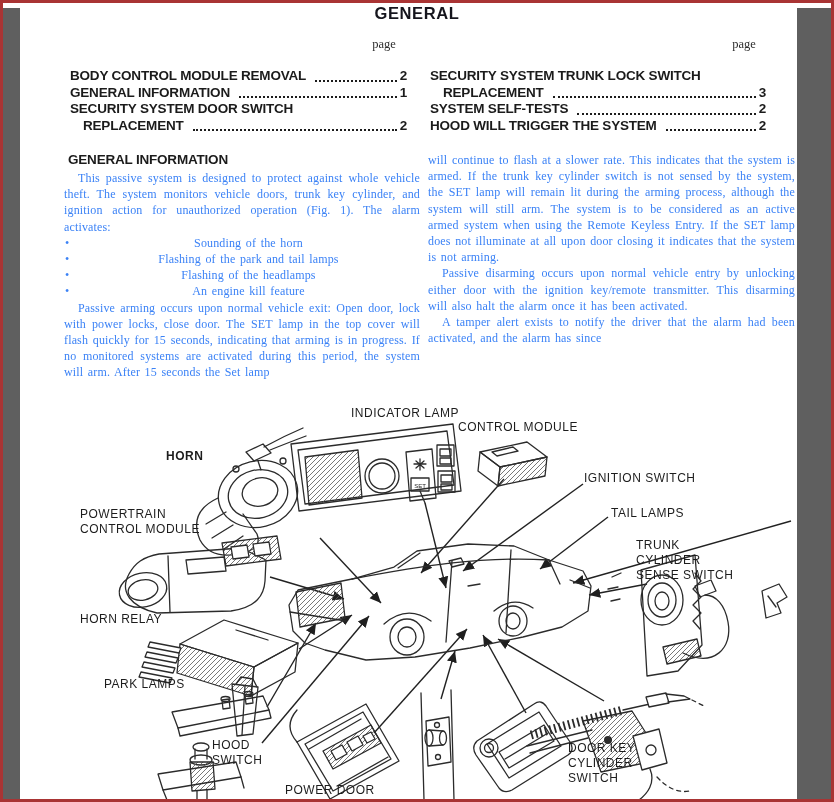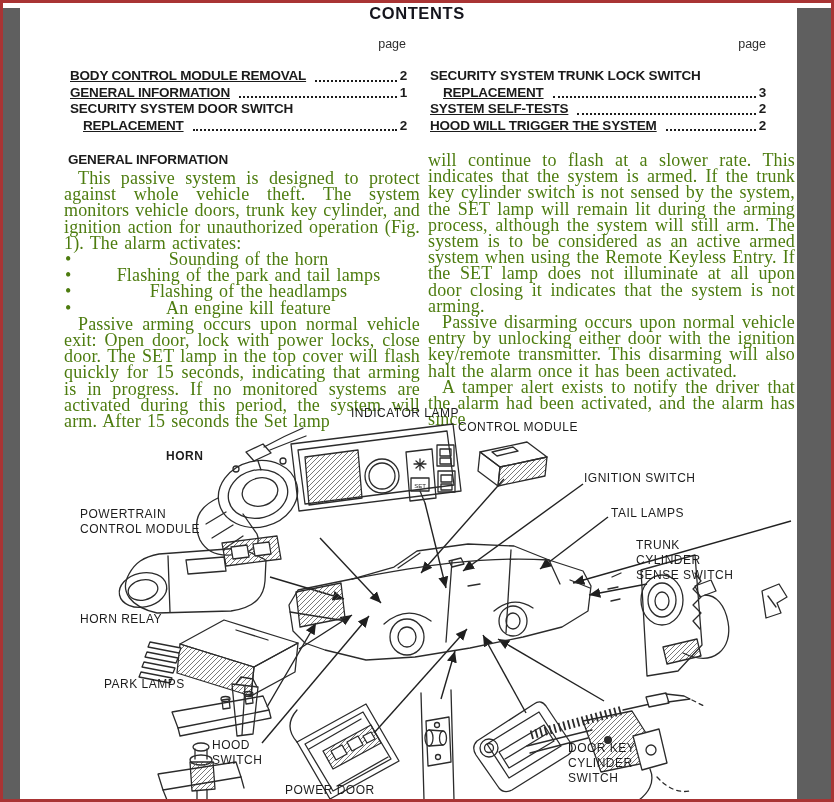--- a/index.html
+++ b/index.html
@@ -11,46 +11,46 @@
   .frame{position:absolute;inset:0;border:3px solid #a93434;z-index:60;pointer-events:none;}
   .matte{position:absolute;top:8px;bottom:3px;background:#5f5f5f;z-index:55;}
   .matte-left{left:3px;width:17px;}
   .matte-right{left:797px;width:34px;}
 
   .page-title{
     position:absolute;left:0;right:0;top:4px;text-align:center;
     font-size:16.5px;font-weight:700;letter-spacing:.6px;color:#15151d;
   }
   .page-col-label{
-    position:absolute;top:37px;width:44px;text-align:right;
-    font-size:12.5px;color:#2e2e2e;
+    position:absolute;top:37px;width:44px;text-align:center;
+    font-size:12.5px;color:#2e2e2e;font-family:Liberation Serif, serif;
   }
   .pcl-left{left:362px;}
   .pcl-right{left:722px;}
 
   
   .toc{position:absolute;top:68px;color:#1b1b1b;
     font-size:13.5px;font-weight:700;letter-spacing:-.2px;line-height:16.6px;}
   .toc-left{left:70px;width:337px;}
   .toc-right{left:430px;width:336px;}
   .trow{display:flex;align-items:flex-end;}
-  .trow .tt{white-space:nowrap;text-decoration:underline;}
+  .trow .tt{white-space:nowrap;}
   .trow .lead{flex:1;border-bottom:2px dotted #1c1c1c;margin:0 3px 3px 9px;min-width:14px;}
   .trow .pg{white-space:nowrap;}
   .tindent{padding-left:13px;}
 
   
   .sec-head{
     position:absolute;left:68px;top:152px;
     font-size:13.5px;font-weight:700;letter-spacing:-.2px;color:#1b1b1b;
   }
   .col{
     position:absolute;
     font-family:"Liberation Serif",serif;
-    font-size:18px;line-height:16.2px;color:#4d7c0f;
+    font-size:12px;line-height:16.2px;color:#3b82f6;
     text-align:justify;letter-spacing:.15px;word-spacing:1.4px;
   }
   .col-left{left:64px;top:170px;width:356px;}
   .col-right{left:428px;top:152px;width:367px;}
   .col p{margin:0;text-indent:14px;}
   .col p.noind{text-indent:0;}
   .bullet{position:relative;padding-left:13px;text-align:center;}
   .bullet::before{content:"\2022";position:absolute;left:1px;top:0;}
 
   
@@ -71,21 +71,21 @@
   svg text{stroke:none;fill:#1d1d1d;font-family:"Liberation Sans",sans-serif;}
   #ah path{fill:#1f1f1f;stroke:none;}
   #hatch path{stroke:#555;stroke-width:.8;fill:none;}
 </style>
 </head>
 <body>
 
 <div class="matte matte-left"></div>
 <div class="matte matte-right"></div>
 
-<div class="page-title">CONTENTS</div>
+<div class="page-title">GENERAL</div>
 <div class="page-col-label pcl-left">page</div>
 <div class="page-col-label pcl-right">page</div>
 
 <div class="toc toc-left">
   <div class="trow">
     <span class="tt">BODY CONTROL MODULE REMOVAL</span>
     <span class="lead"></span>
     <span class="pg">2</span>
   </div>
   <div class="trow">

